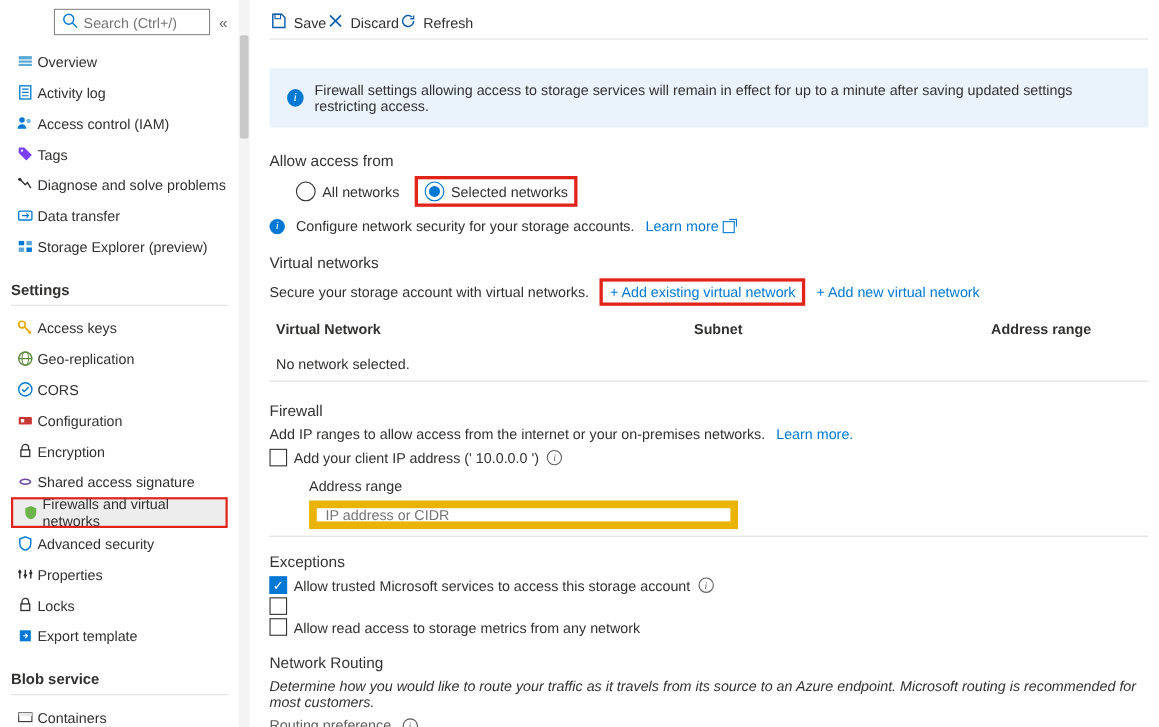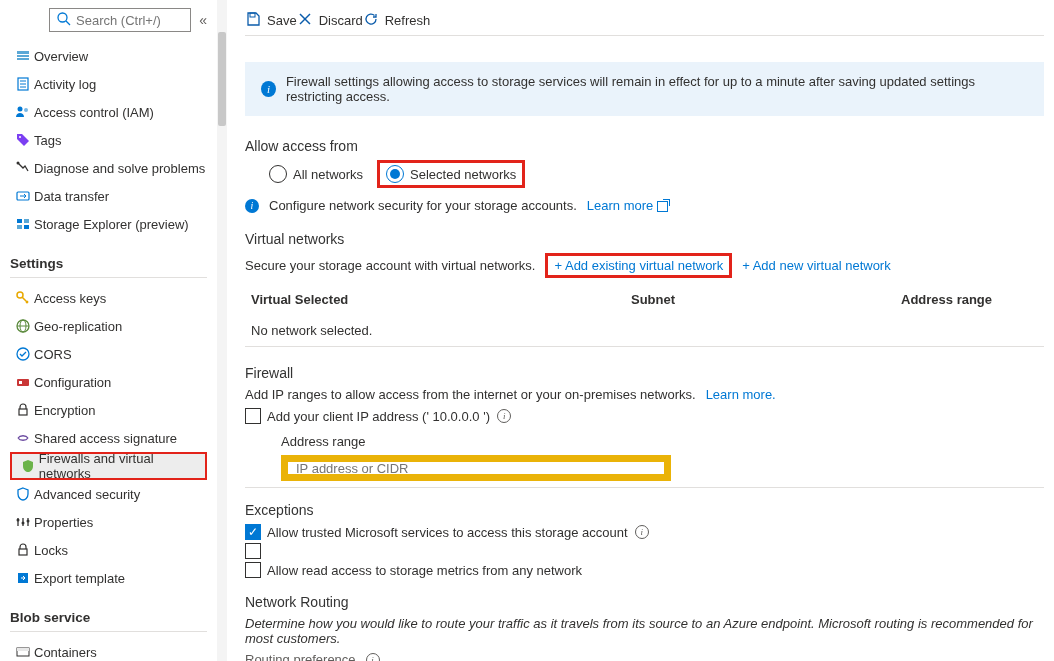--- a/index.html
+++ b/index.html
@@ -306,21 +306,21 @@
 
   <div class="sect-h">Virtual networks</div>
   <div class="row-line" style="margin-bottom:6px;">
     <span>Secure your storage account with virtual networks.</span>
     <span class="hl-box">
       <span class="link">+ Add existing virtual network</span>
     </span>
     <span class="link">+ Add new virtual network</span>
   </div>
   <div class="vnet-header">
-    <span>Virtual Selected</span>
+    <span>Virtual Network</span>
     <span>Subnet</span>
     <span>Address range</span>
   </div>
   <div class="vnet-empty">No network selected.</div>
 
   <div class="sect-h" style="margin-top:18px;">Firewall</div>
   <div class="row-line" style="margin-bottom:6px;">
     <span>Add IP ranges to allow access from the internet or your on-premises networks.</span>
     <span class="link">Learn more.</span>
   </div>

